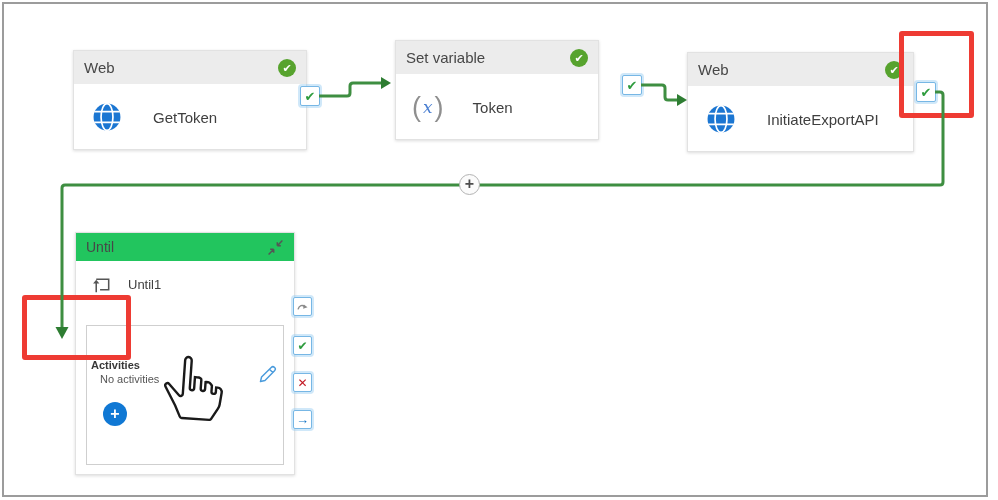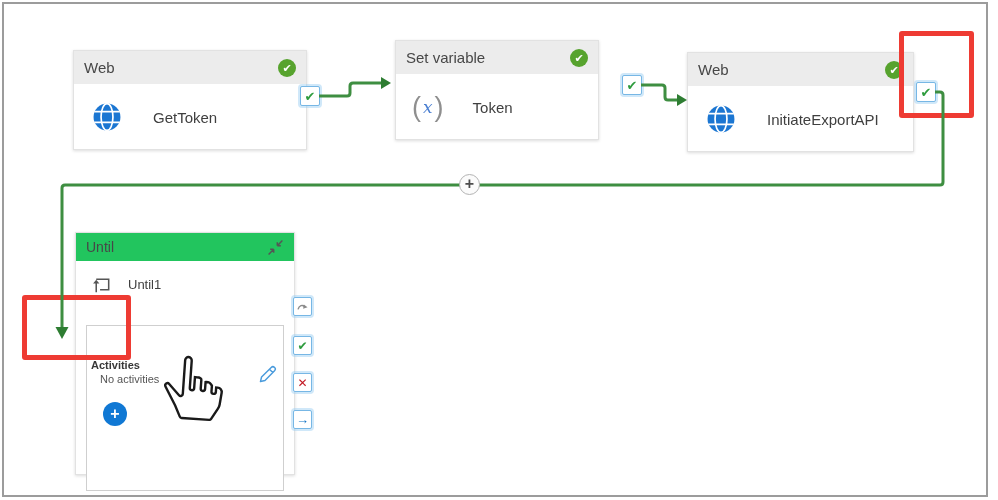--- a/index.html
+++ b/index.html
@@ -38,21 +38,21 @@
   
   .ann { position:absolute; border:5px solid #ee3b33; border-radius:3px; z-index:10; }
   #ann-top { left:899px; top:31px; width:75px; height:87px; }
   #ann-bottom { left:22px; top:295px; width:109px; height:65px; }
 
   
   #card-until { position:absolute; left:75px; top:232px; width:220px; height:243px; background:#fff; border:1px solid #e2e2e2; box-shadow:0 1px 3px rgba(0,0,0,.14); z-index:2; }
   #until-header { height:28px; background:#22c55e; display:flex; align-items:center; padding:0 10px; font-size:14px; color:#474747;text-align:right; }
   #until-collapse { margin-left:auto; width:17px; height:17px; }
   .until-row { position:absolute; left:14px; top:40px; display:flex; align-items:center; gap:15px; font-size:13px; color:#3f3f3f; }
-  #until-panel { position:absolute; left:10px; top:92px; width:198px; height:166px; border:1px solid #cfcfcf; background:#fff; }
+  #until-panel { position:absolute; left:10px; top:92px; width:198px; height:140px; border:1px solid #cfcfcf; background:#fff; }
   #panel-title { position:absolute; left:4px; top:33px; font-size:11px; font-weight:bold; color:#383838; }
   #panel-empty { position:absolute; left:4px; top:47px; font-size:11px; color:#555;margin-left:9px; }
   #panel-add { position:absolute; left:16px; top:76px; width:24px; height:24px; border-radius:50%; background:#1078d4; color:#fff; font-size:16px; font-weight:bold; display:flex; align-items:center; justify-content:center; line-height:1; padding-bottom:1px; }
   #panel-edit { position:absolute; left:170px; top:39px; width:20px; height:20px; }
 
   
   .uport { position:absolute; left:293px; width:19px; height:19px; background:#fff; border:1px solid #77b7e5; border-radius:2px; box-shadow:0 0 0 2px rgba(150,205,242,.45); display:flex; align-items:center; justify-content:center; z-index:4; }
   #uport-skip { top:297px; }
   #uport-ok { top:336px; }
   #uport-fail { top:373px; }

